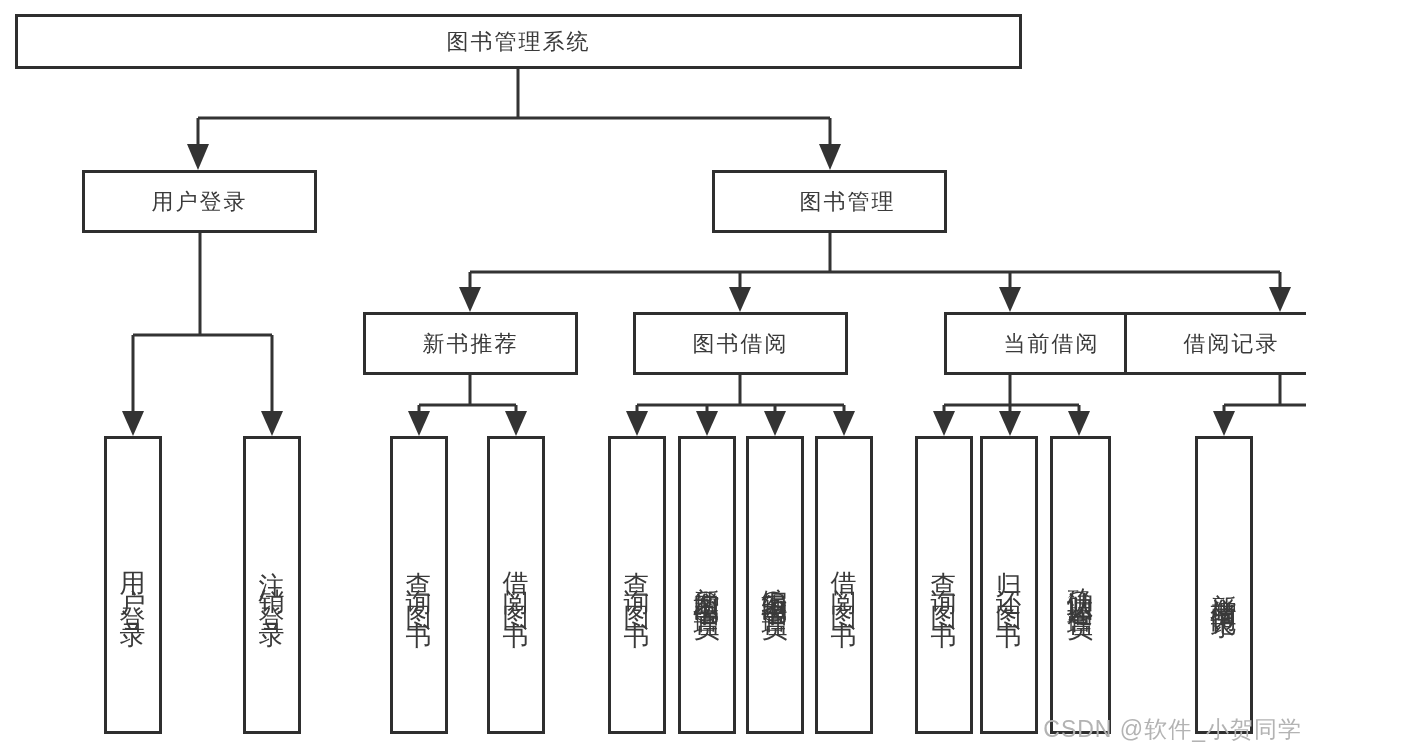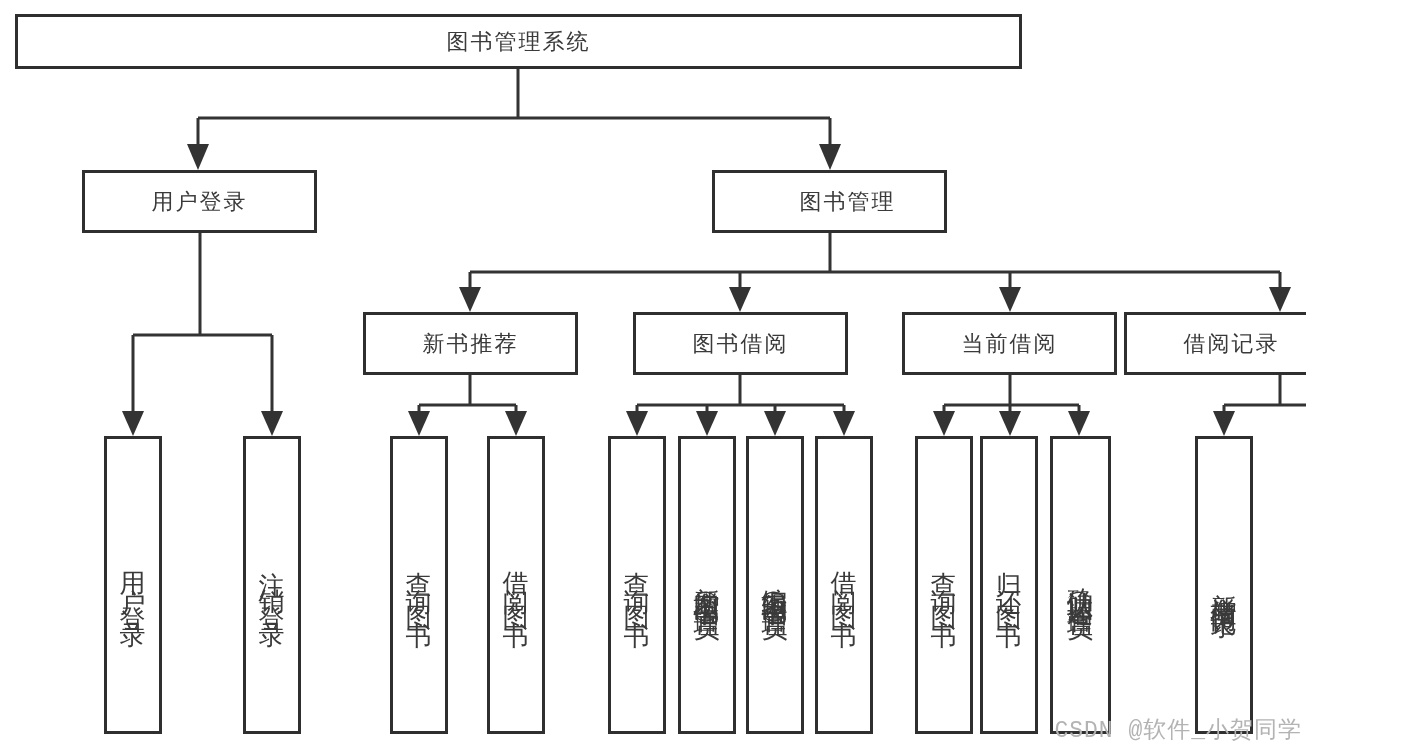--- a/index.html
+++ b/index.html
@@ -54,21 +54,20 @@
   .vtext.tight { letter-spacing: 4px; }
   #watermark {
     position: absolute;
     right: 4px;
     bottom: 2px;
     font-size: 23px;
     letter-spacing: 1px;
     color: #b3b3b3;
     z-index: 3;
     white-space: nowrap;
-    font-family: Liberation Mono, monospace;
   }
 </style>
 </head>
 <body>
 
 <div id="canvas">
 
   <svg id="connectors" viewBox="0 0 1405 747" xmlns="http://www.w3.org/2000/svg">
     <g stroke="#333333" stroke-width="3" fill="none">
 
@@ -122,21 +121,21 @@
   <div class="box lvl2-box" style="left:712px;padding-left:36px;">
     <span class="hlabel">图书管理</span>
   </div>
 
   <div class="box lvl3-box" style="left:633px;">
     <span class="hlabel">图书借阅</span>
   </div>
   <div class="box lvl3-box" style="left:363px;">
     <span class="hlabel">新书推荐</span>
   </div>
-  <div class="box lvl3-box" style="left:902px;">
+  <div class="box lvl3-box" style="left:944px;">
     <span class="hlabel">当前借阅</span>
   </div>
   <div class="box lvl3-box" style="left:1124px;">
     <span class="hlabel">借阅记录</span>
   </div>
 
   <div class="box leaf" style="left:104px;">
     <span class="vtext">用户登录</span>
   </div>
   <div class="box leaf" style="left:243px;">

